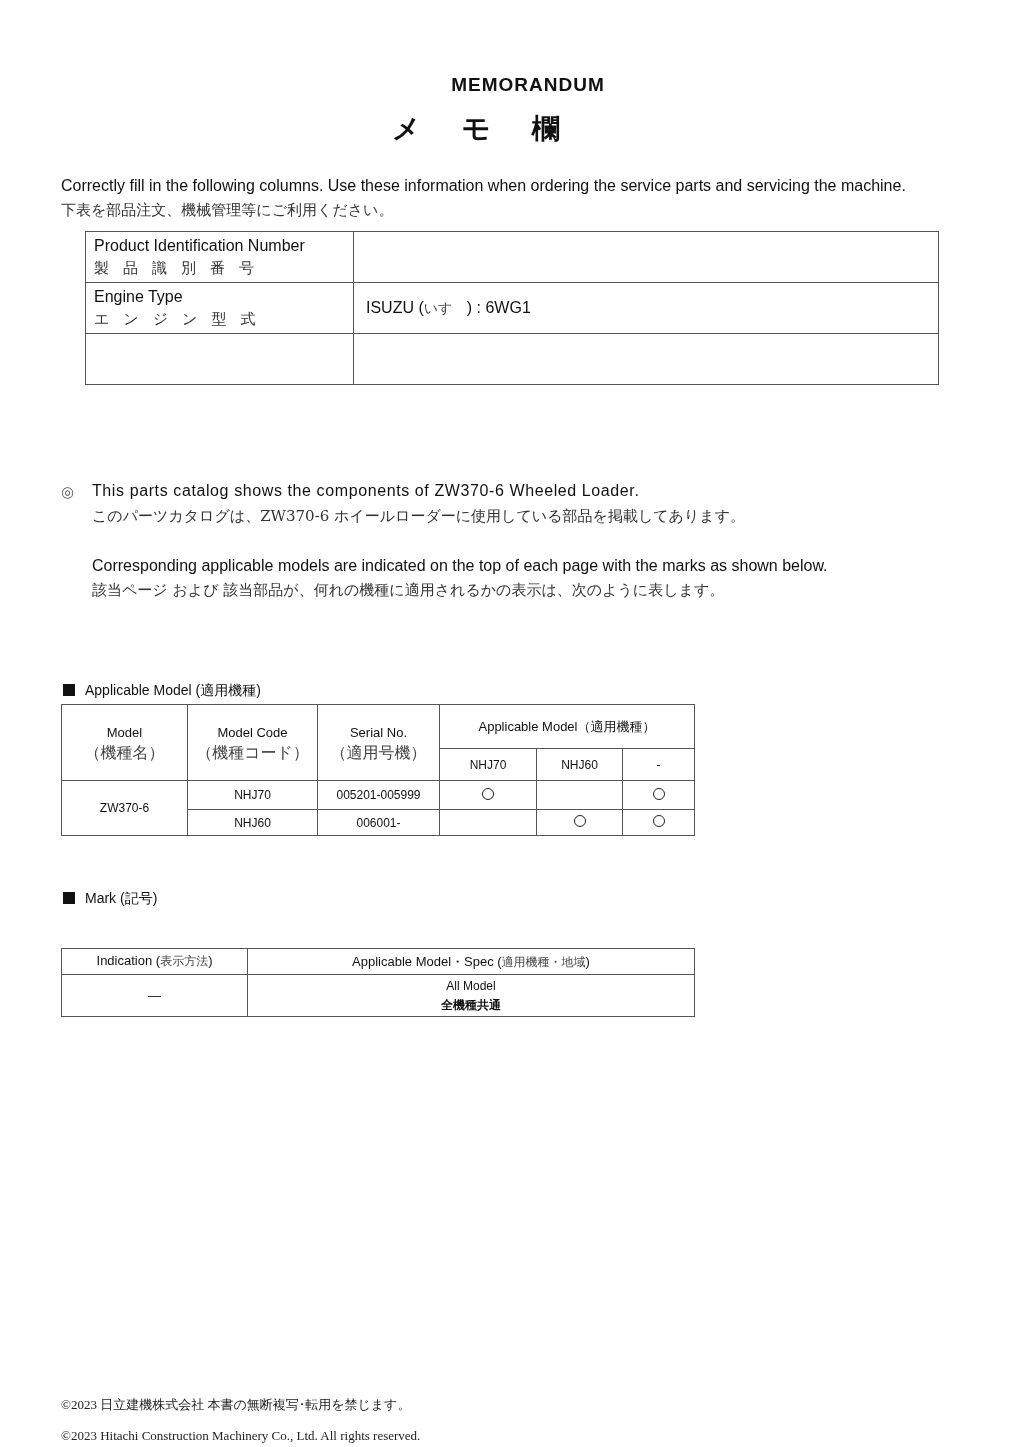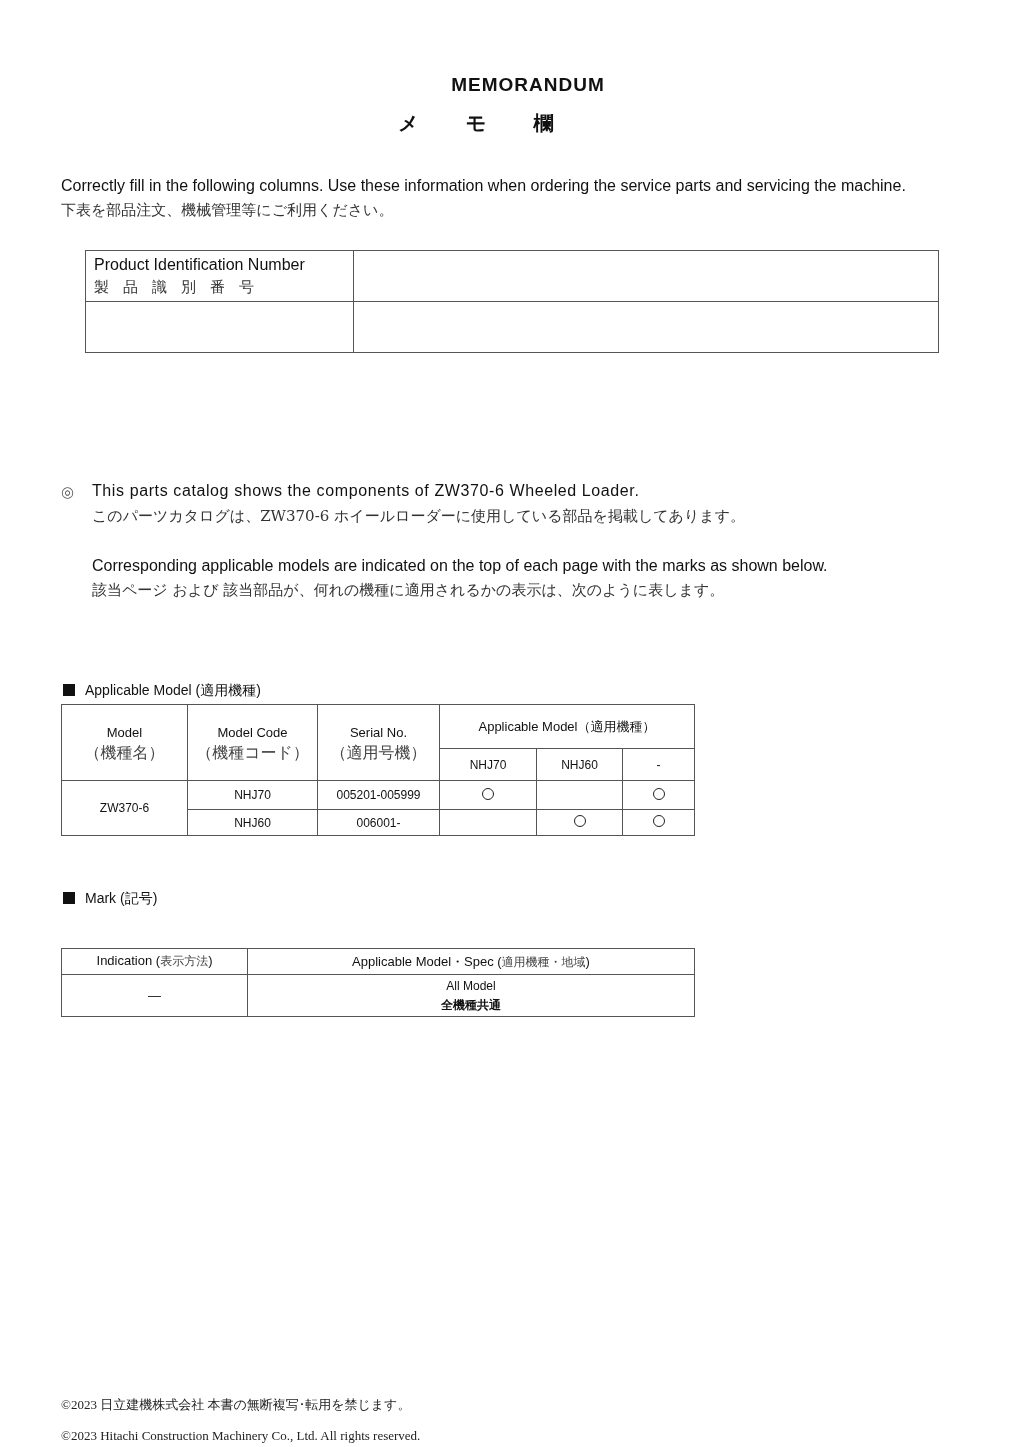--- a/index.html
+++ b/index.html
@@ -13,31 +13,31 @@
     .abs { position: absolute; }
 
     .title {
       left: 16px; width: 1024px; top: 74px;
       text-align: center;
       font-size: 19px; font-weight: bold; letter-spacing: 1px;
     }
     .subtitle {
       left: 0; width: 952px; top: 110px;
       text-align: center;
-      font-size: 20px; font-weight: bold;
+      font-size: 28px; font-weight: bold;
       word-spacing: 0;
     }
     .subtitle span { display: inline-block; width: 62px; text-align: center; }
 
     .intro-en { left: 61px; top: 177px; font-size: 16px; }
     .intro-jp { left: 61px; top: 201px; font-size: 15px; color: #333; font-family: "DejaVu Serif", serif; }
 
     
     .id-table {
-      left: 85px; top: 250px; width: 854px;
+      left: 85px; top: 231px; width: 854px;
       border: 1.5px solid #555;
       border-collapse: collapse;
     }
     .id-table td { border: 1.5px solid #555; height: 51px; vertical-align: top; }
     .id-table td.lbl { width: 268px; padding: 3px 8px; }
     .id-table td.val { padding: 0 12px; vertical-align: middle; font-size: 16px; }
     .lbl-en { font-size: 16px; line-height: 22px; }
     .lbl-jp { font-size: 15px; line-height: 22px; color: #333; letter-spacing: 14px; font-family: "DejaVu Serif", serif; }
     .jp-soft { color: #444; font-family: "DejaVu Serif", serif; font-size: 14px; }
 
@@ -102,20 +102,29 @@
 <table class="abs id-table">
   <tbody>
       <tr>
     <td class="lbl">
       <div class="lbl-en">Product Identification Number</div>
       <div class="lbl-jp">製品識別番号</div>
     </td>
     <td class="val"></td>
   </tr>
   <tr>
+    <td class="lbl">
+      <div class="lbl-en">Engine Type</div>
+      <div class="lbl-jp">エンジン型式</div>
+    </td>
+    <td class="val">
+      <span>ISUZU (</span><span class="jp-soft">いすゞ</span><span>) : 6WG1</span>
+    </td>
+  </tr>
+  <tr>
     <td class="lbl"></td>
     <td class="val"></td>
   </tr>
 </tbody>
   </table>
 
 <div class="abs note-mark">◎</div>
 <div class="abs note1-en">This parts catalog shows the components of ZW370-6 Wheeled Loader.</div>
 <div class="abs note1-jp">このパーツカタログは、ZW370-6 ホイールローダーに使用している部品を掲載してあります。</div>
 <div class="abs note2-en">Corresponding applicable models are indicated on the top of each page with the marks as shown below.</div>

